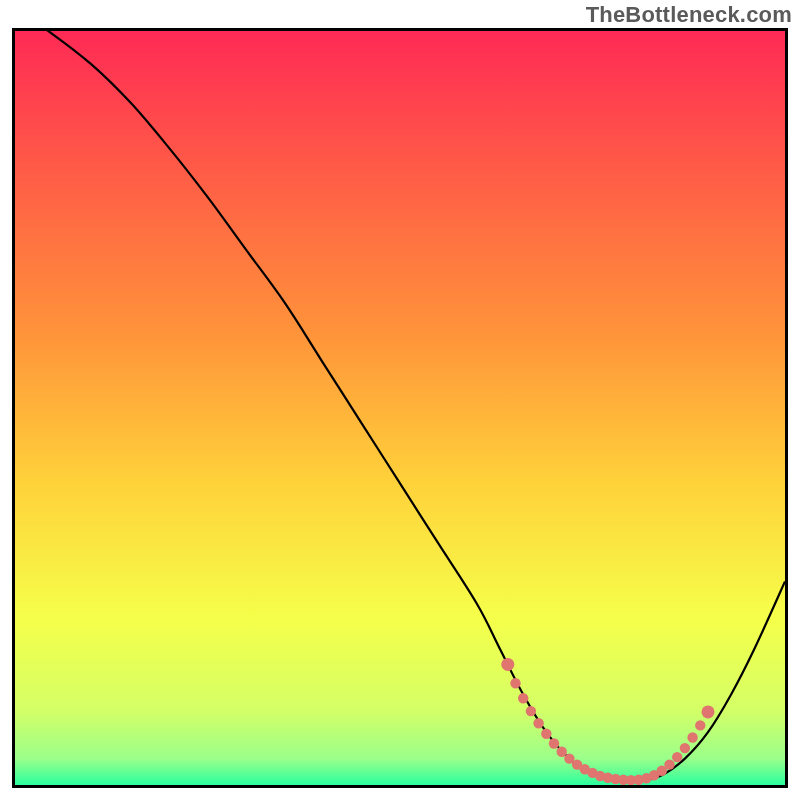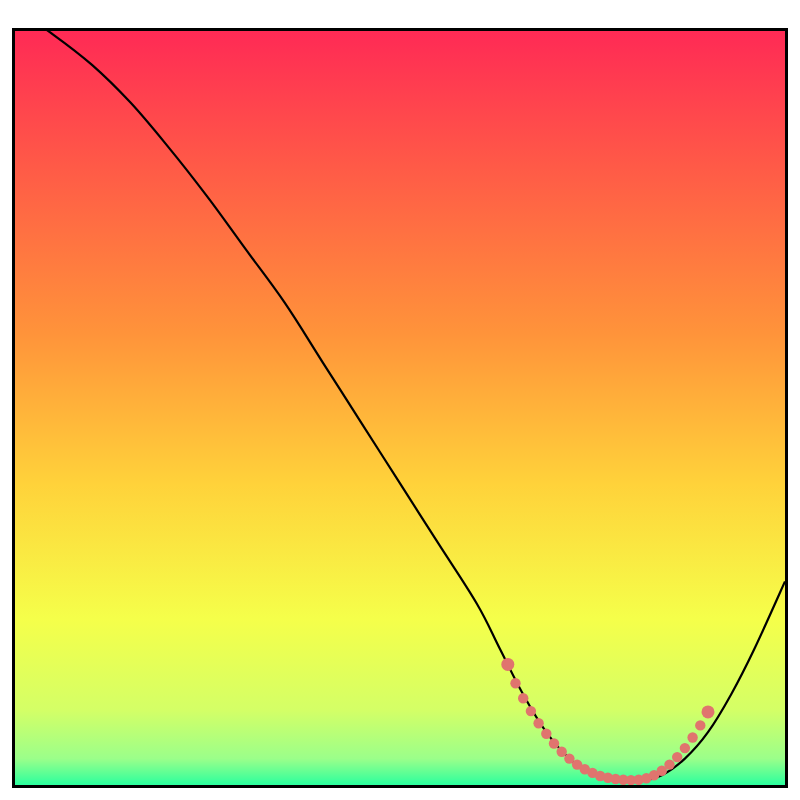--- a/index.html
+++ b/index.html
@@ -32,20 +32,21 @@
   svg.curve {
     position: absolute;
     left: 0; top: 0;
     width: 100%; height: 100%;
   }
 </style>
 </head>
 <body>
 
 <div class="chart-container">
+  <div class="watermark">TheBottleneck.com</div>
 
   <div class="plot-area">
     <svg class="curve" viewBox="0 0 770 754" preserveAspectRatio="none">
       <defs>
         <linearGradient id="bg-grad" x1="0" y1="0" x2="0" y2="1">
             <stop offset="0.0%" stop-color="#ff2a55"></stop>
             <stop offset="18.0%" stop-color="#ff5a47"></stop>
             <stop offset="40.0%" stop-color="#ff933a"></stop>
             <stop offset="60.0%" stop-color="#ffd23a"></stop>
             <stop offset="78.0%" stop-color="#f5ff4a"></stop>

